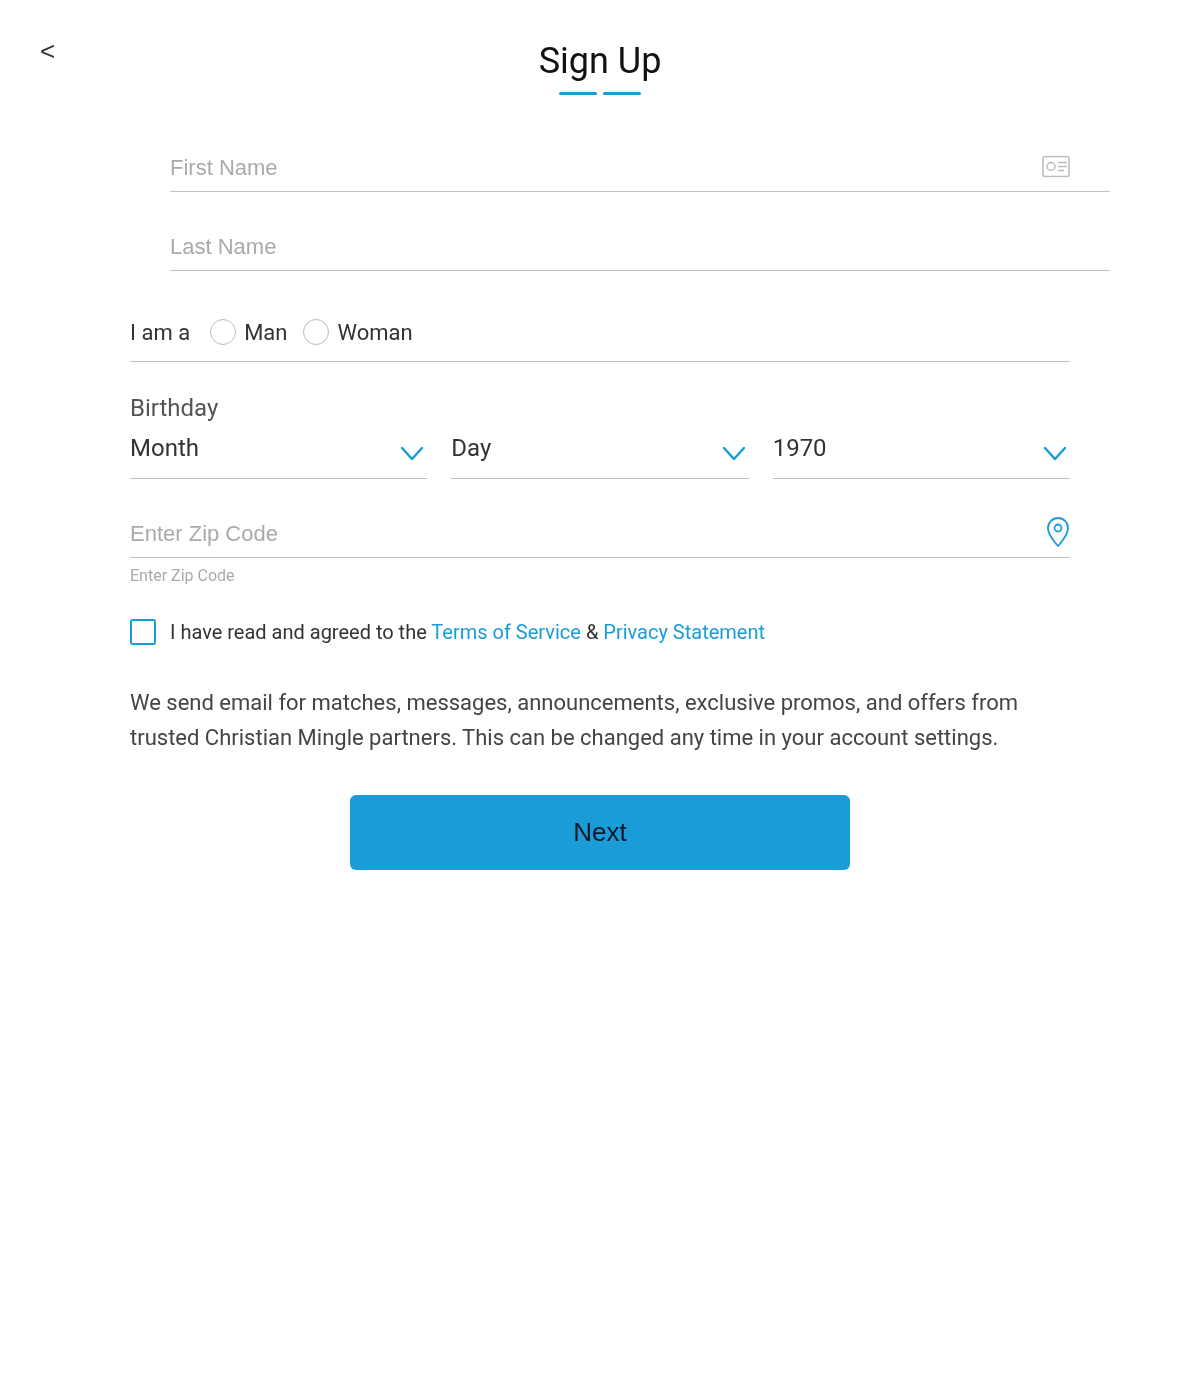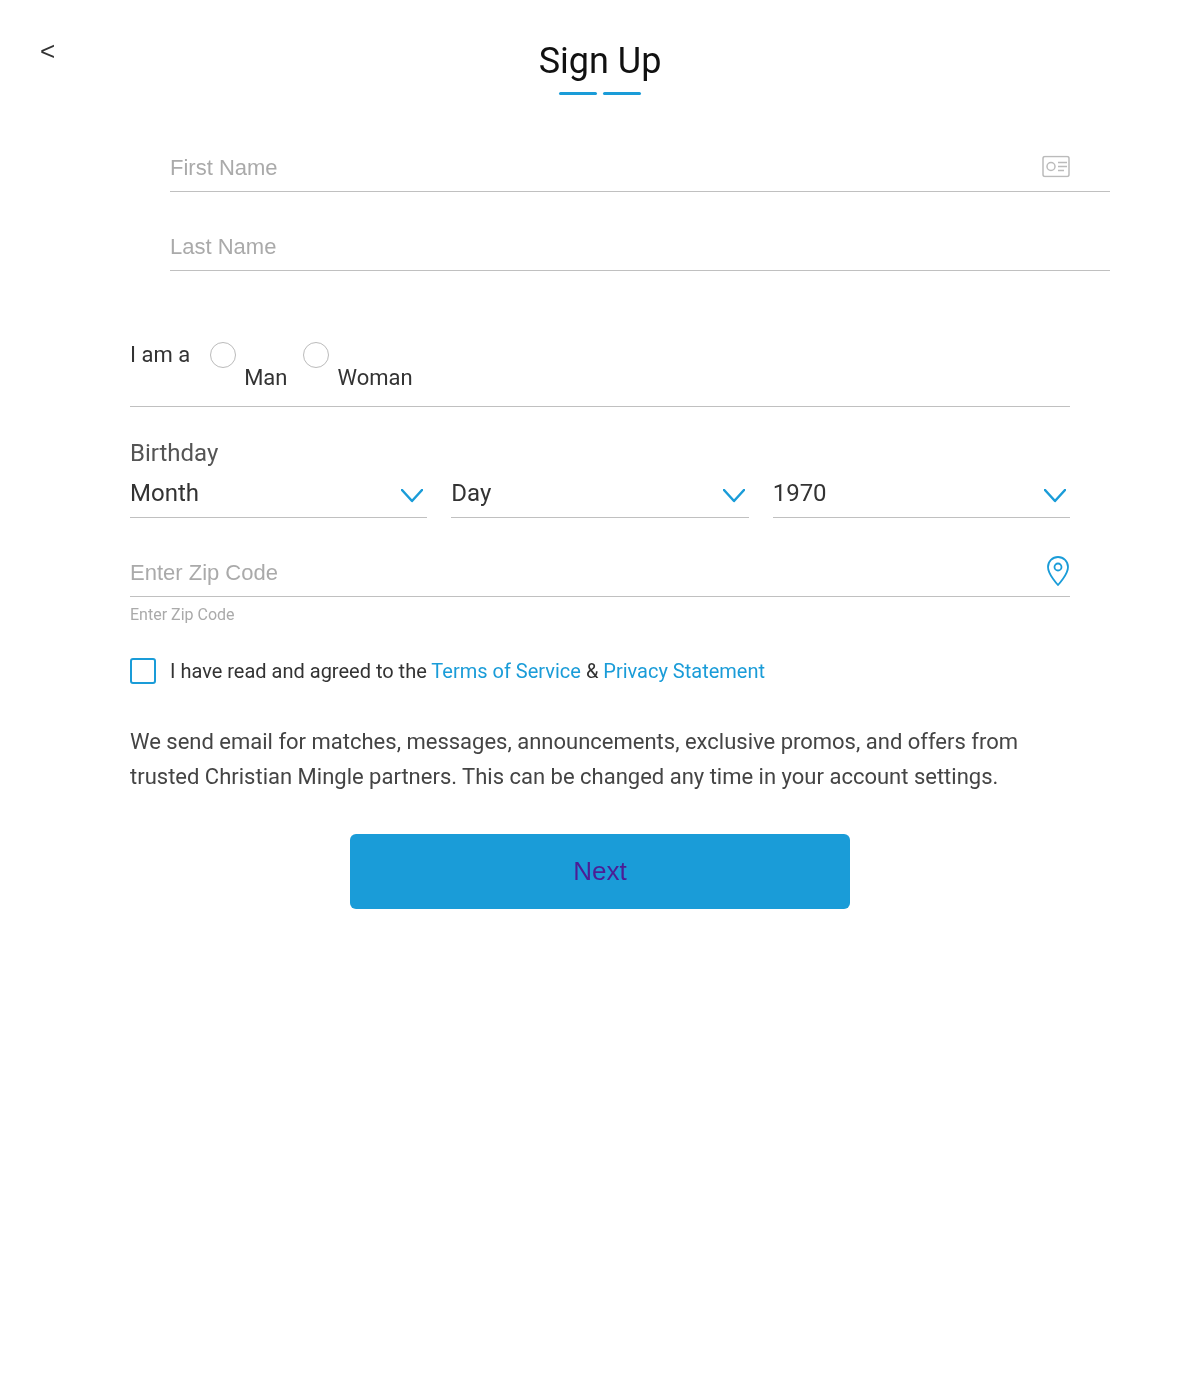--- a/index.html
+++ b/index.html
@@ -130,21 +130,20 @@
       border-radius: 50%;
       border: 1.5px solid #bbb;
       background: #fff;
       display: inline-block;
       flex-shrink: 0;
     }
 
     .radio-text {
       font-size: 22px;
       color: #333;
-      margin-top: 46px;
     }
 
     .birthday-section {
       margin-bottom: 32px;
     }
 
     .birthday-label {
       font-size: 24px;
       color: #555;
       margin-bottom: 8px;
@@ -153,21 +152,21 @@
 
     .birthday-selects {
       display: flex;
       gap: 24px;
     }
 
     .birthday-select-wrapper {
       flex: 1;
       position: relative;
       border-bottom: 1.5px solid #c0c0c0;
-      padding-bottom: 6px;
+      padding-bottom: 12px;
       cursor: pointer;
     }
 
     .birthday-select-display {
       font-size: 24px;
       color: #333;
       font-weight: 400;
       padding: 4px 40px 4px 0;
     }
 
@@ -259,21 +258,21 @@
       color: #444;
       line-height: 1.6;
       margin-bottom: 40px;
     }
 
     .next-button {
       display: block;
       width: 500px;
       margin: 0 auto;
       background: #1a9cd8;
-      color: #4c1d95;
+      color: #0f172a;
       font-size: 26px;
       font-weight: 500;
       border: none;
       border-radius: 6px;
       padding: 22px 0;
       cursor: pointer;
       text-align: center;
     }
   </style>
 </head>

